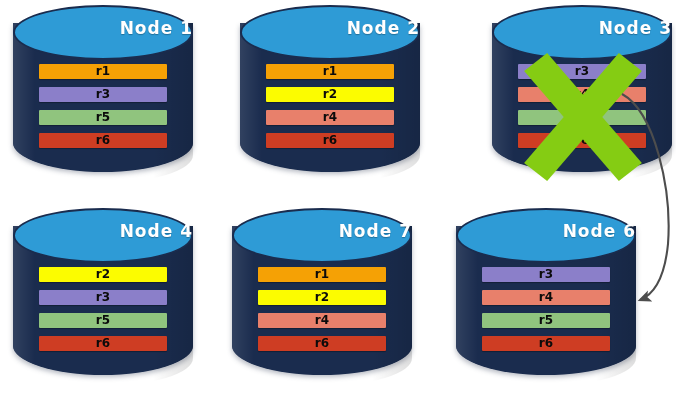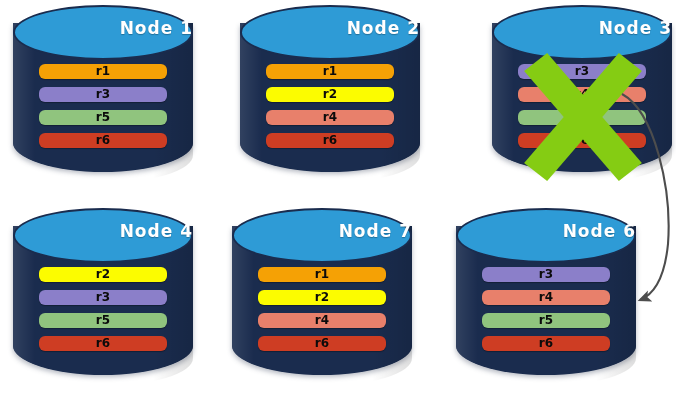--- a/index.html
+++ b/index.html
@@ -95,21 +95,21 @@
   .bars {
     position: absolute;
     left: 26px;
     top: 59px;
     width: 128px;
     z-index: 3;
   }
   .bar {
     height: 15px;
     margin-bottom: 8px;
-    border-radius: 6px;
+    border-radius: 1px;
     color: #0b0b0b;
     font-size: 12px;
     font-weight: bold;
     line-height: 15px;
     text-align: center;
     box-shadow: 0 1px 1px rgba(0,0,0,0.30);
   }
   .bar:last-child { margin-bottom: 0; }
 
   .x-mark {

